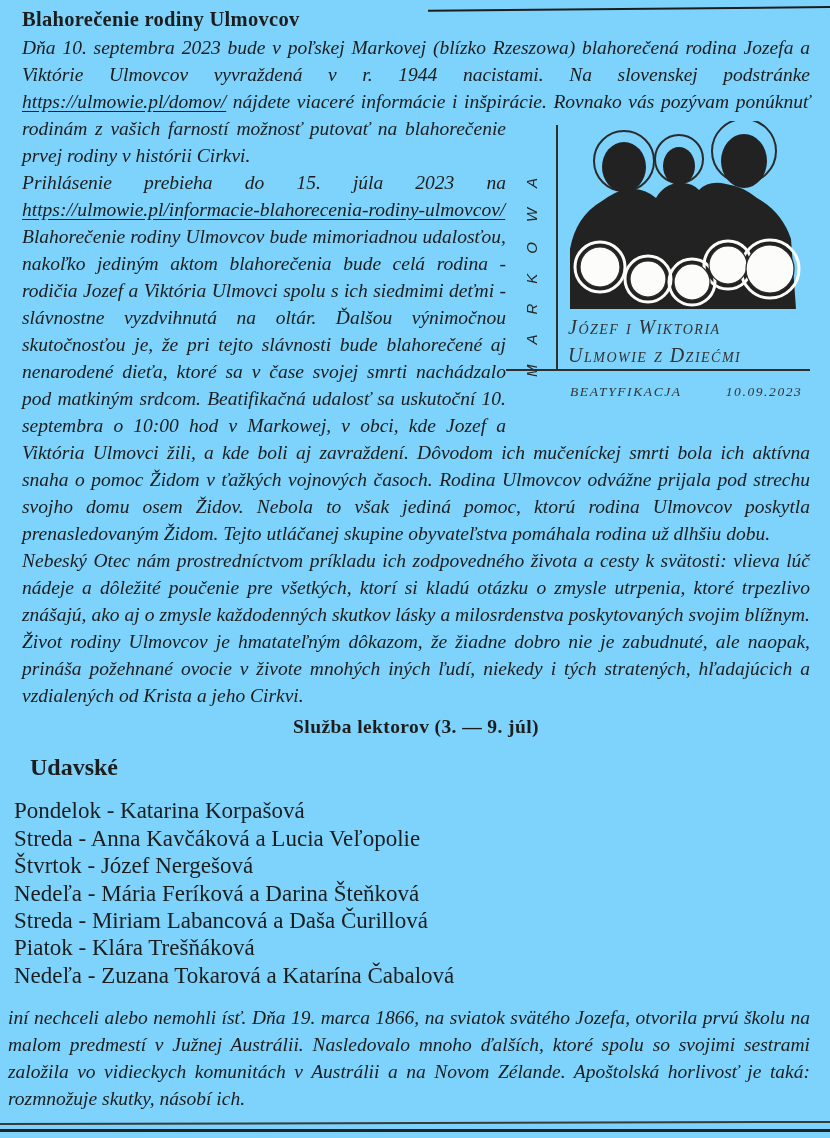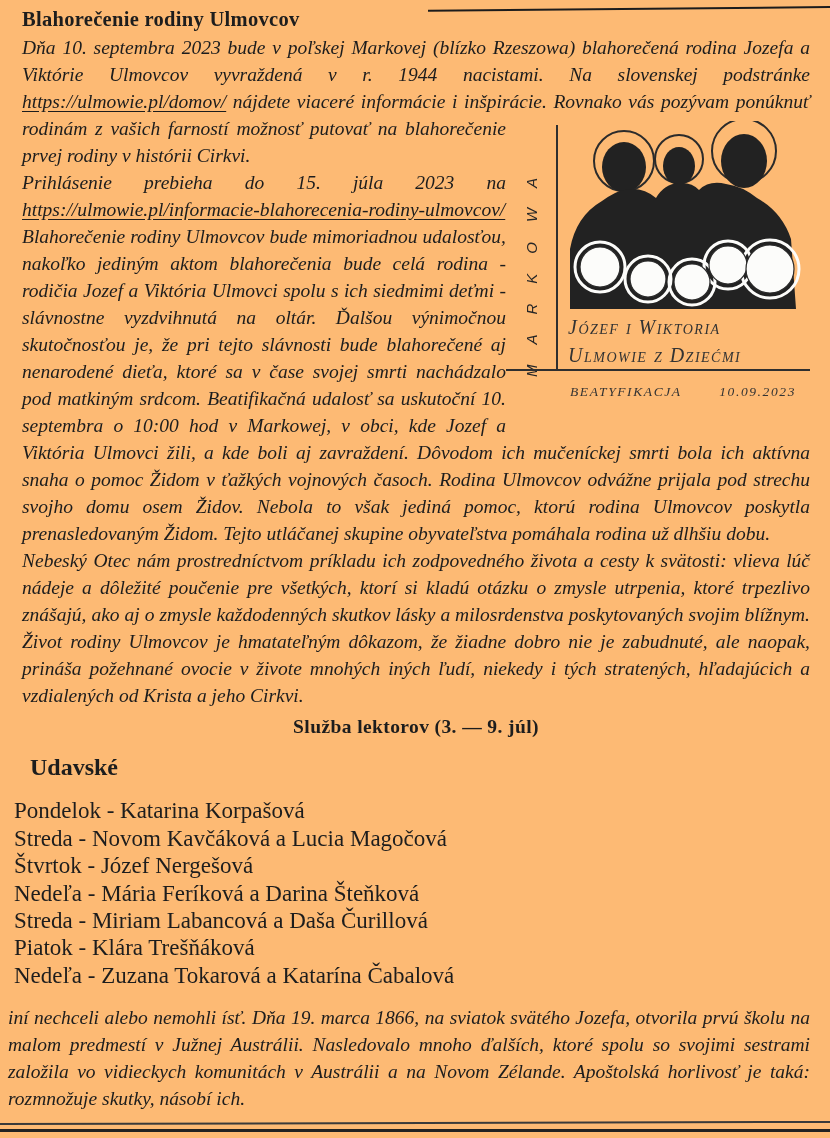--- a/index.html
+++ b/index.html
@@ -1,20 +1,20 @@
 <!DOCTYPE html>
 <html lang="sk"><head>
 <meta charset="utf-8">
 <style>
   html,body { margin:0; padding:0; background:#e8e8e6; }
   .page {
     position:relative;
     width:830px; height:1138px;
     margin:0 auto;
-    background:#fdba74;
+    background:#7dd3fc;
     overflow:hidden;
     color:#1d1d1d;
     font-family:"Liberation Serif", serif;
   }
   .content { padding:8px 20px 0 22px; }
 
   
   .rule-top {
     position:absolute; left:428px; top:6px; width:402px; height:2px;
     background:#1c1c1c; transform:rotate(-0.55deg); transform-origin:right center;
@@ -43,22 +43,22 @@
   .vline { position:absolute; left:38px; top:6px; width:2px; height:246px; background:#2f2f2f; }
   .hline { position:absolute; left:-12px; top:250px; width:304px; height:2px; background:#2f2f2f; }
   .family-art { position:absolute; left:46px; top:2px; }
   .names {
     position:absolute; left:50px; top:194px; width:240px;
     font-variant:small-caps; color:#333; white-space:nowrap;
   }
   .name-line { display:block; font-size:20px; line-height:28px; letter-spacing:1.5px; }
   .event-row {
     position:absolute; left:52px; top:259px; width:226px;
-    display:flex; justify-content:space-between;
-    font-size:13.5px; letter-spacing:1.6px; color:#333;
+    display:flex; 
+    font-size:13.5px; letter-spacing:1.6px; color:#333;gap:44px;
   }
 
   h2.lector-heading {
     margin:7px 0 0 0; font-size:19.5px; font-weight:bold; text-align:center; letter-spacing:.4px;
   }
   .lectors { margin-left:-8px; }
   h3.lector-town { margin:16px; font-size:24px; font-weight:bold; line-height:27.4px; }
   .lector-row { font-size:23px; line-height:27.4px; }
 
   p.final { margin:15px 0 0 -14px !important; }
@@ -120,21 +120,21 @@
 
       <p>Nebeský Otec nám prostredníctvom príkladu ich zodpovedného života a cesty k svätosti: vlieva lúč nádeje a dôležité poučenie pre všetkých, ktorí si kladú otázku o zmysle utrpenia, ktoré trpezlivo znášajú, ako aj o zmysle každodenných skutkov lásky a milosrdenstva poskytovaných svojim blížnym. Život rodiny Ulmovcov je hmatateľným dôkazom, že žiadne dobro nie je zabudnuté, ale naopak, prináša požehnané ovocie v živote mnohých iných ľudí, niekedy i tých stratených, hľadajúcich a vzdialených od Krista a jeho Cirkvi.</p>
     </div>
 
     <h2 class="lector-heading">Služba lektorov (3.  — 9. júl)</h2>
 
     <div class="lectors">
       <div class="lector-section">
         <h3 class="lector-town">Udavské</h3>
         <div class="lector-row">Pondelok - Katarina Korpašová</div>
-        <div class="lector-row">Streda - Novom Kavčáková a Lucia Magočová</div>
+        <div class="lector-row">Streda - Anna Kavčáková a Lucia Veľopolie</div>
         <div class="lector-row">Štvrtok - Józef Nergešová</div>
         <div class="lector-row">Nedeľa - Mária Feríková a Darina Šteňková</div>
       </div>
       <div class="lector-section">
         <div class="lector-row">Streda - Miriam Labancová a Daša Čurillová</div>
         <div class="lector-row">Piatok - Klára Trešňáková</div>
         <div class="lector-row">Nedeľa - Zuzana Tokarová a Katarína Čabalová</div>
       </div>
     </div>
 

